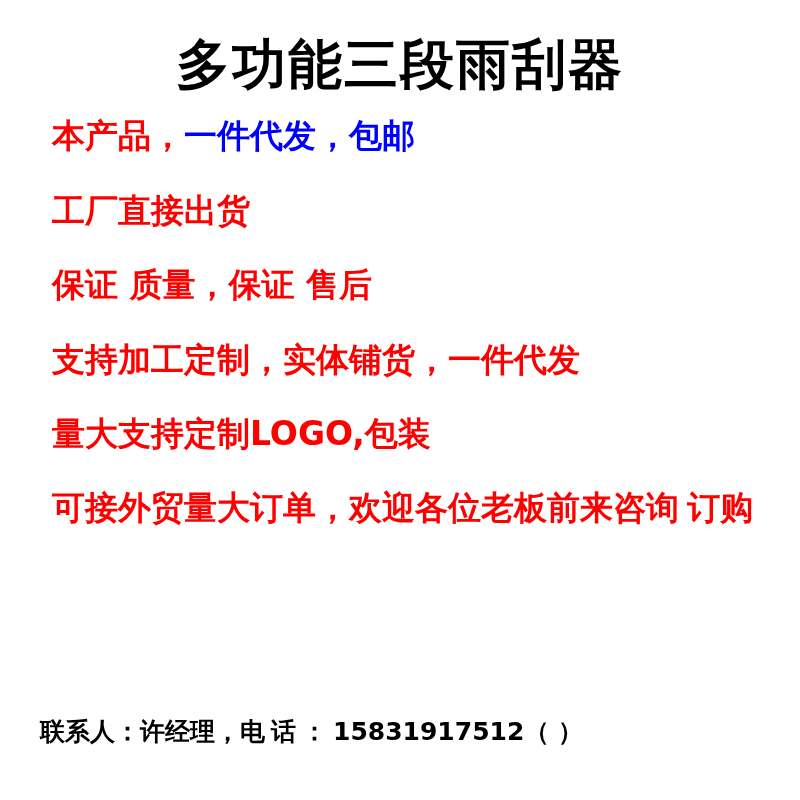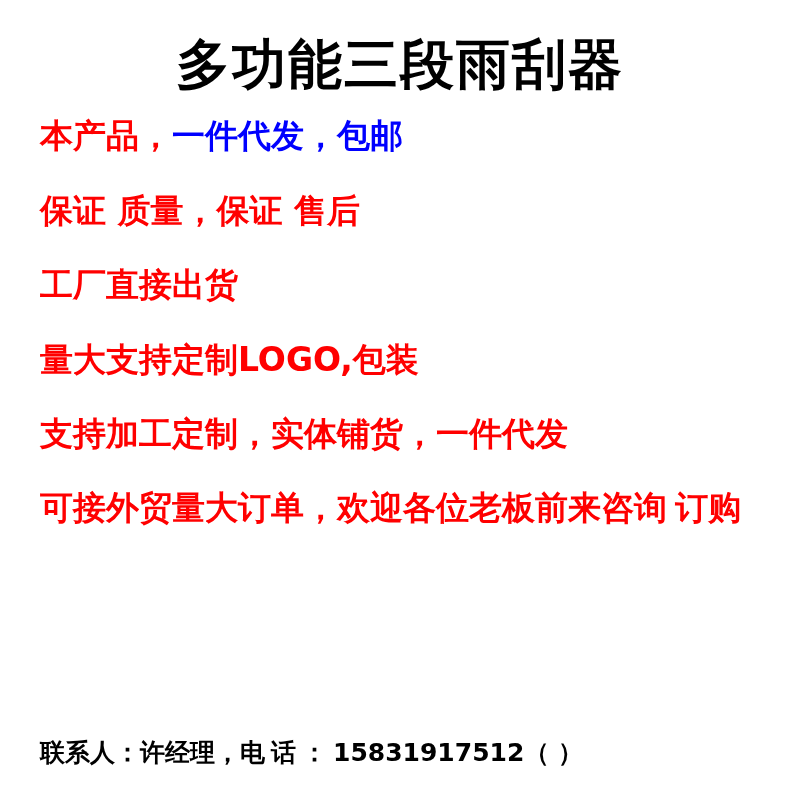--- a/index.html
+++ b/index.html
@@ -32,65 +32,65 @@
     white-space: nowrap;
   }
   .line {
     font-size: 33px;
     font-weight: bold;
     line-height: 1.35;
     margin: 0 0 30px 0;
     color: #ff0000;
     text-align: left;
   }
-  .red { color: #ff0000; }
+  .red { color: #ff0000; margin-left: 12px; }
   .blue { color: #0000ff; }
   .line-1 { margin-top: 6px; }
   .line-wrap {
     line-height: 1.30;
     font-family: Liberation Serif, serif;
   }
   .contact {
     position: absolute;
     left: 40px;
     right: 30px;
-    bottom: 31px;
+    bottom: 52px;
     font-size: 25px;
     font-weight: bold;
     color: #000000;
     white-space: nowrap;
     letter-spacing: 0px;
   }
   .contact .sp-wide { letter-spacing: 6px; }
 </style>
 </head>
 <body>
 
 <div class="poster">
 
   <div class="title">多功能三段雨刮器</div>
 
   <div class="line line-1">
     <span class="red">本产品，</span><span class="blue">一件代发，包邮</span>
   </div>
 
   <div class="line">
+    <span class="red">工厂直接出货</span>
+  </div>
+
+  <div class="line">
     <span class="red">保证 质量，保证 售后</span>
   </div>
 
   <div class="line">
-    <span class="red">工厂直接出货</span>
+    <span class="red">支持加工定制，实体铺货，一件代发</span>
   </div>
 
   <div class="line">
     <span class="red">量大支持定制LOGO,包装</span>
-  </div>
-
-  <div class="line">
-    <span class="red">支持加工定制，实体铺货，一件代发</span>
   </div>
 
   <div class="line line-wrap">
     <span class="red">可接外贸量大订单，欢迎各位老板前来咨询 订购</span>
   </div>
 
   <div class="contact">
     <span>联系人：</span><span>许经理，</span><span class="sp-wide">电话：</span><span>15831917512</span><span>（                 ）</span>
   </div>
 

